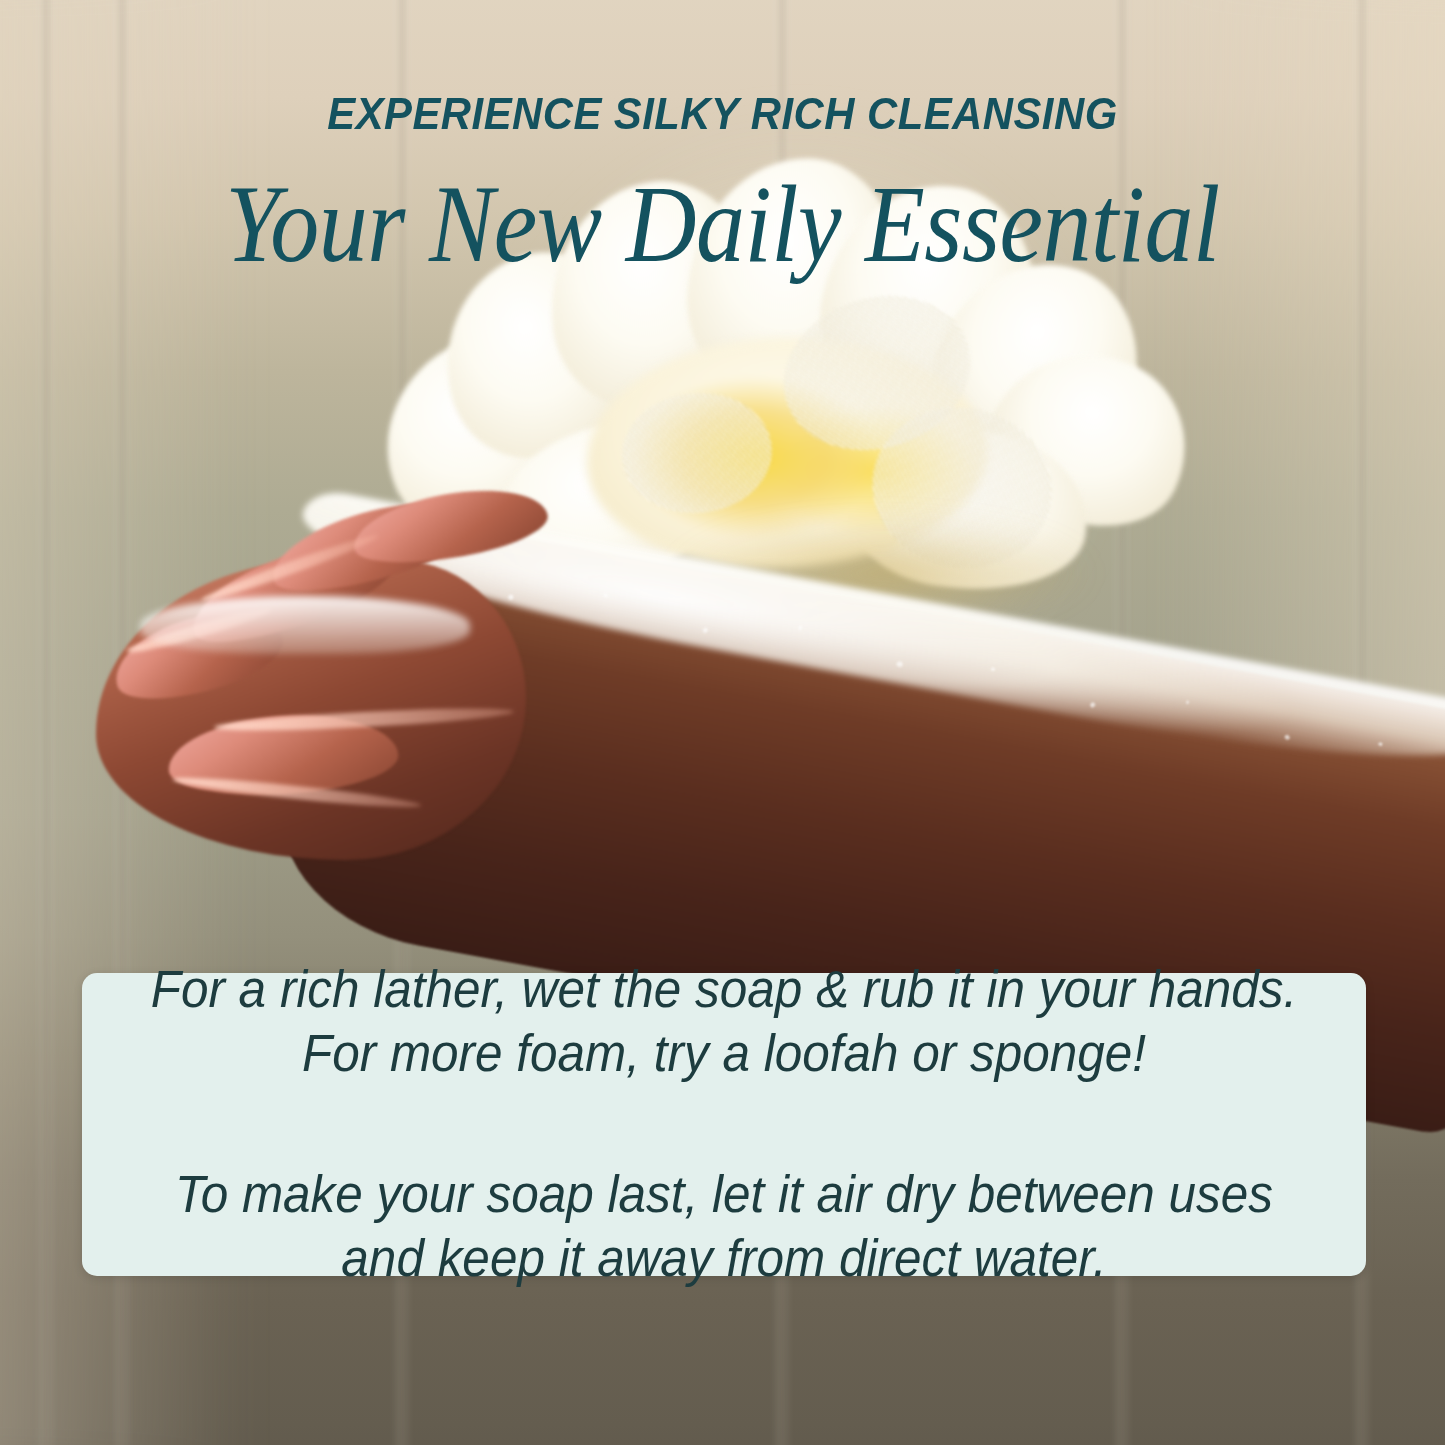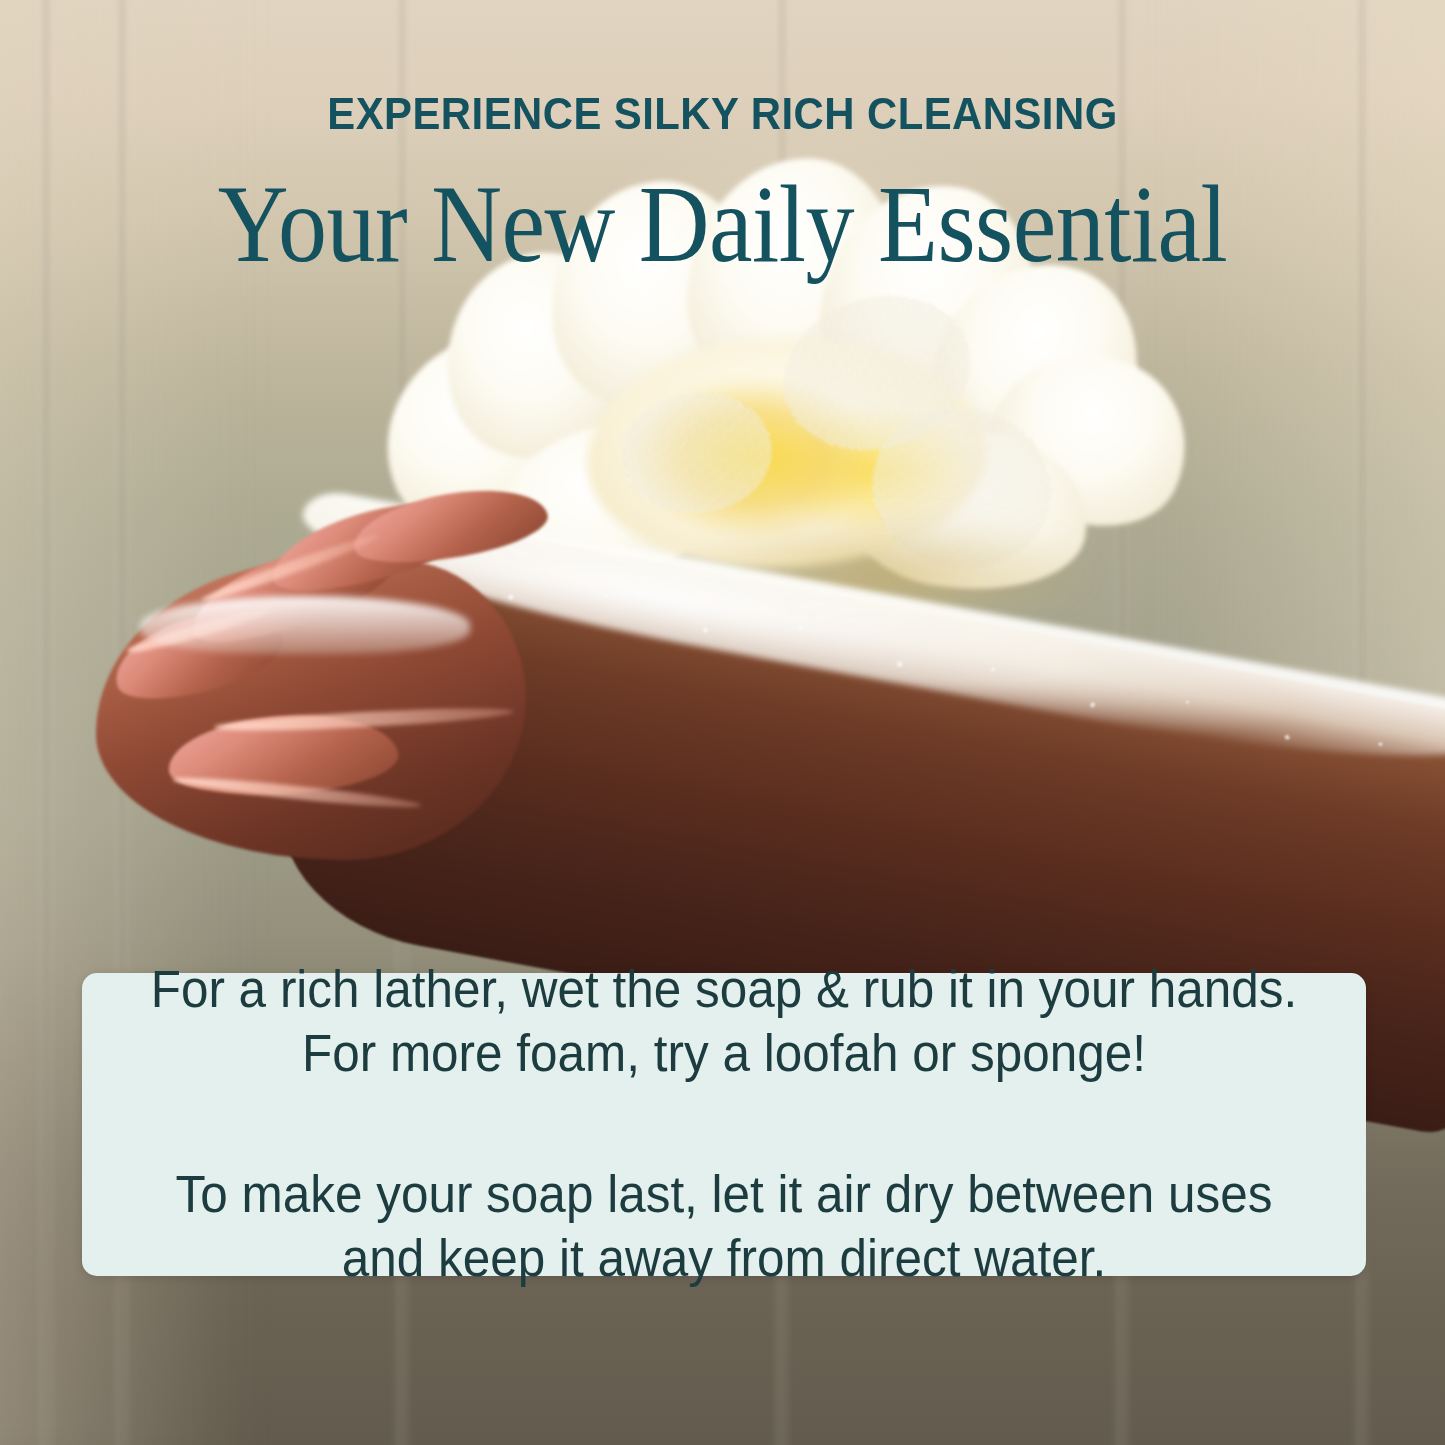--- a/index.html
+++ b/index.html
@@ -7,20 +7,21 @@
     padding: 0;
     background: #ffffff;
   }
   #stage {
     position: relative;
     width: 1445px;
     height: 1445px;
     overflow: hidden;
     font-family: "Liberation Sans", sans-serif;
     background: #b5ab93;
+    font-style: italic;
   }
 
   
   .photo {
     position: absolute;
     inset: 0;
     overflow: hidden;
   }
   .wall {
     position: absolute;

